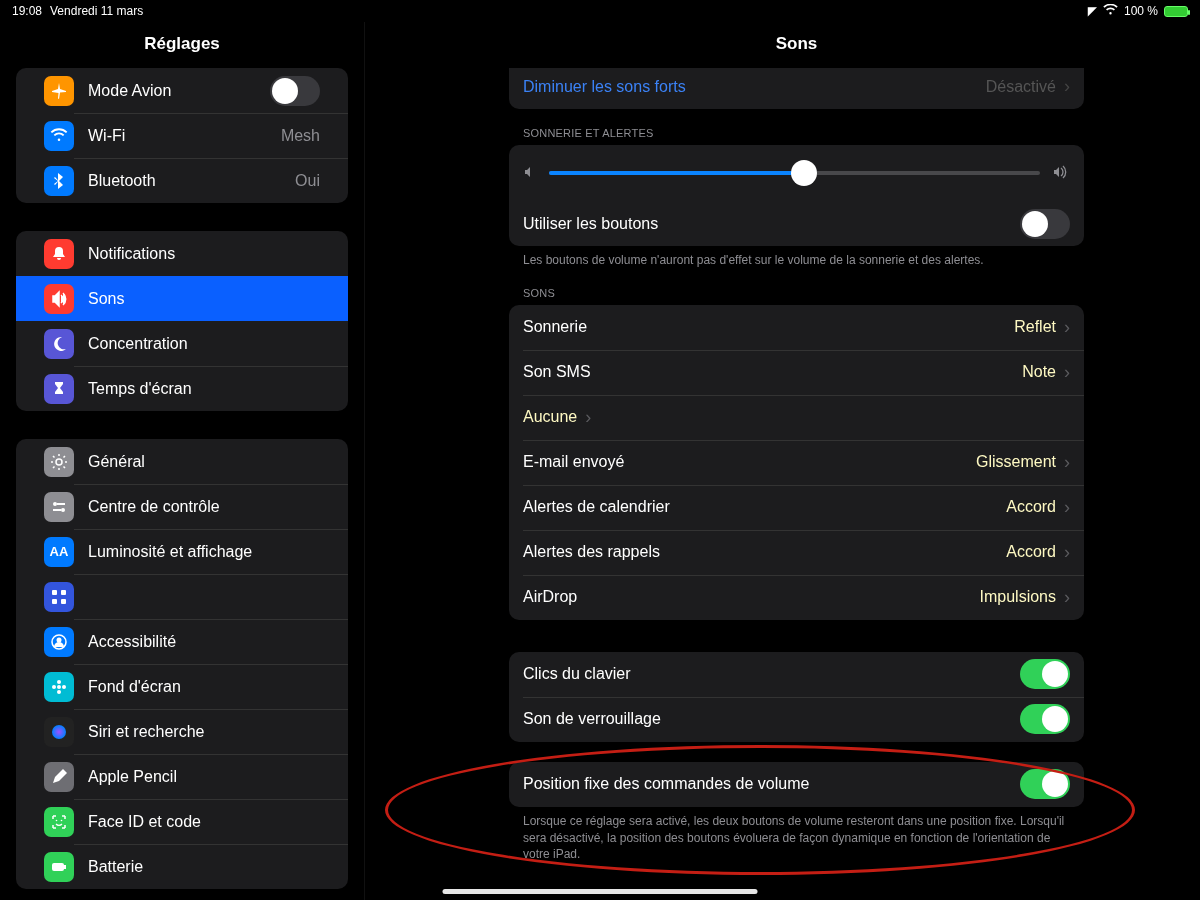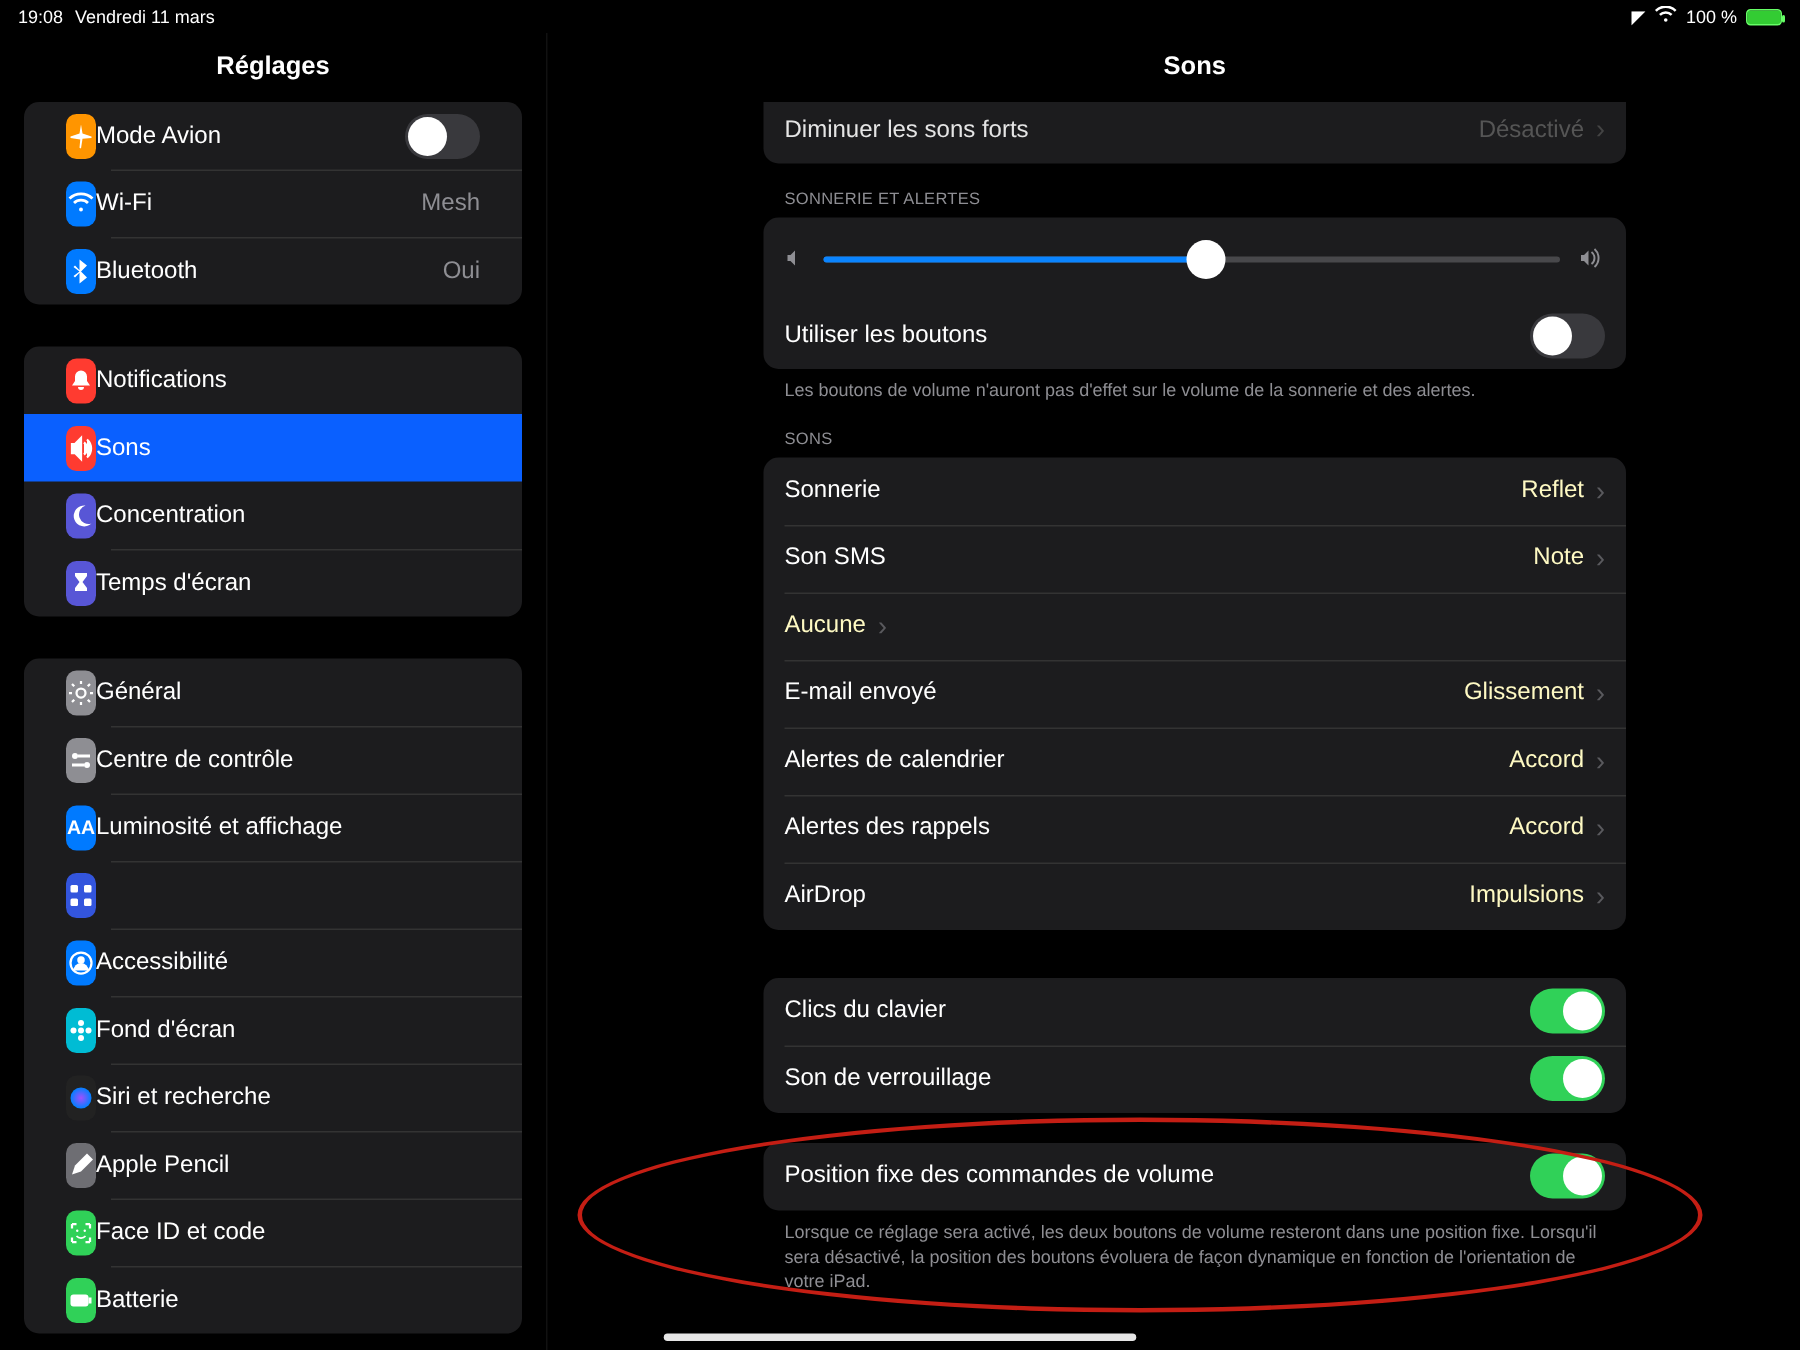--- a/index.html
+++ b/index.html
@@ -22,21 +22,21 @@
 .battery::after { content: ""; position: absolute; right: -3px; top: 3px; width: 2px; height: 5px; background: #6f6; border-radius: 1px; }
 .root { position: absolute; top: 22px; left: 0; right: 0; bottom: 0; display: flex; gap: 28px; }
 .sidebar { width: 365px; background: #000; border-right: 1px solid #111; display: flex; flex-direction: column; }
 .sidebar-title { text-align: center; font-weight: 600; font-size: 17px; padding: 12px 0 14px; }
 .side-scroll { flex: 1; overflow-y: hidden; padding: 0 16px 12px; }
 .group { background: #1c1c1e; border-radius: 10px; margin-bottom: 28px; }
 .row { display: flex; align-items: center; height: 45px; padding: 0 28px; position: relative; }
 .row + .row::before { content: ""; position: absolute; left: 58px; right: 0; top: 0; height: 1px; background: #333; }
 .row.selected { background: #0a60ff; }
 .row.selected + .row::before, .row.selected::before { display: none; }
-.icon { width: 20px; height: 30px; border-radius: 7px; display: flex; align-items: center; justify-content: center; font-size: 15px; flex-shrink: 0; text-align: right; }
+.icon { width: 30px; height: 30px; border-radius: 7px; margin-right: 14px; display: flex; align-items: center; justify-content: center; font-size: 15px; flex-shrink: 0; text-align: right; }
 .label { flex: 1; font-size: 16px; color: #fff; }
 .rval { font-size: 16px; color: #8e8e93; margin-left: 8px; }
 .toggle { width: 50px; height: 30px; border-radius: 15px; background: #39393d; position: relative; }
 .toggle.on { background: #30d158; }
 .toggle .knob { position: absolute; width: 26px; height: 26px; border-radius: 13px; background: #fff; top: 2px; left: 2px; transition: none; }
 .toggle.on .knob { left: 22px; }
 .content { flex: 1; background: #000; display: flex; flex-direction: column; }
 .content-title { text-align: center; font-weight: 600; font-size: 17px; padding: 12px 0 14px; }
 .scroll { flex: 1; overflow-y: hidden; padding: 0 0 20px; }
 .inner { width: 575px; margin: 0 auto; }
@@ -252,21 +252,21 @@
     </div>
   </div>
 
   <div class="content">
     <div class="content-title">Sons</div>
     <div class="scroll">
         <div class="inner">
 
       <div class="cutoff" style="margin-top:-4px">
         <div class="crow">
-          <span class="clabel" style="color:#e5e5e5">Diminuer les sons forts</span>
+          <span class="clabel" style="color:#3b82f6">Diminuer les sons forts</span>
           <span class="cval" style="color:#555">Désactivé</span>
           <span class="chev" style="color:#444">›</span>
         </div>
       </div>
 
       <div class="sec-head">SONNERIE ET ALERTES</div>
       <div class="cgroup">
         <div class="slider-row">
           <span class="spkicon">
             <svg width="14" height="14" viewBox="0 0 14 14">

